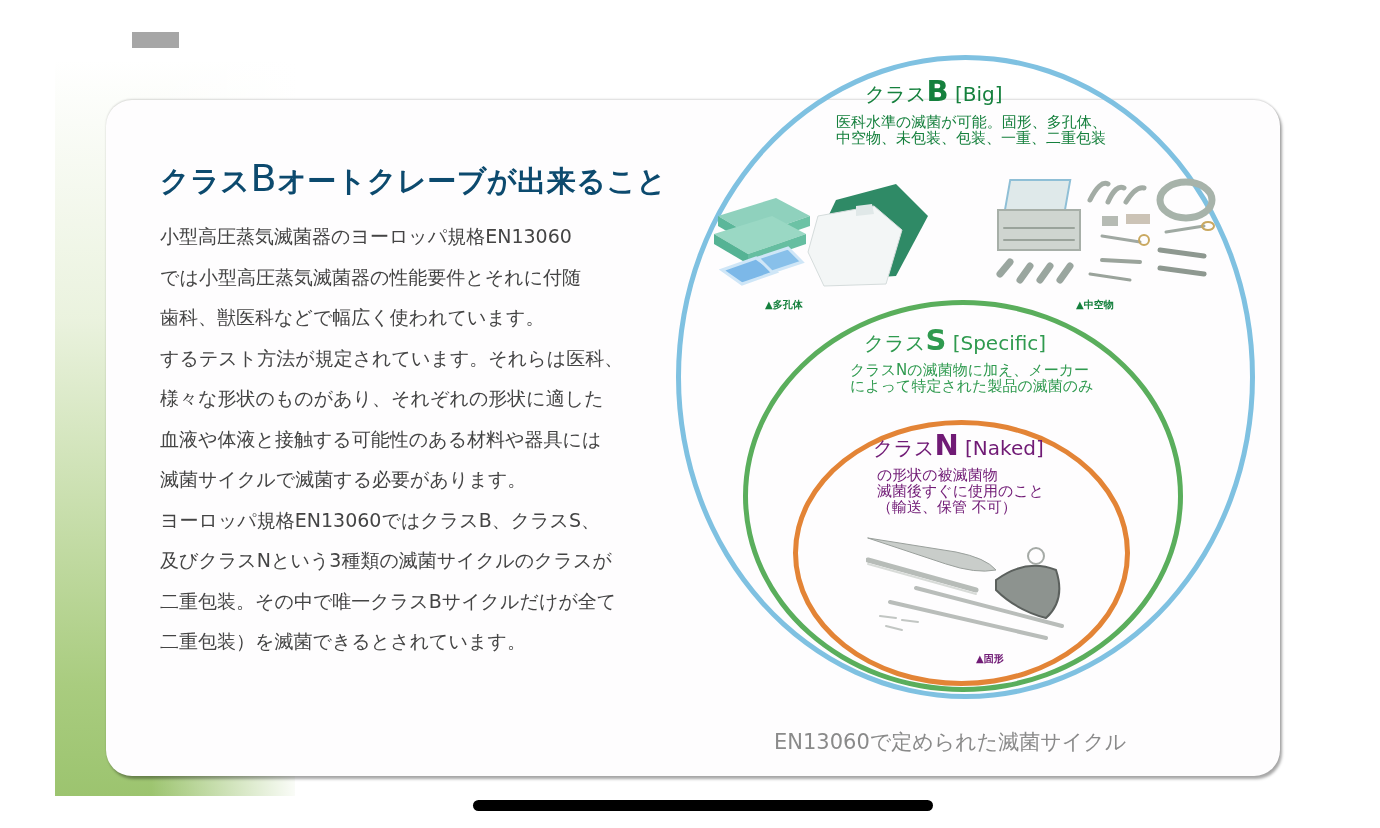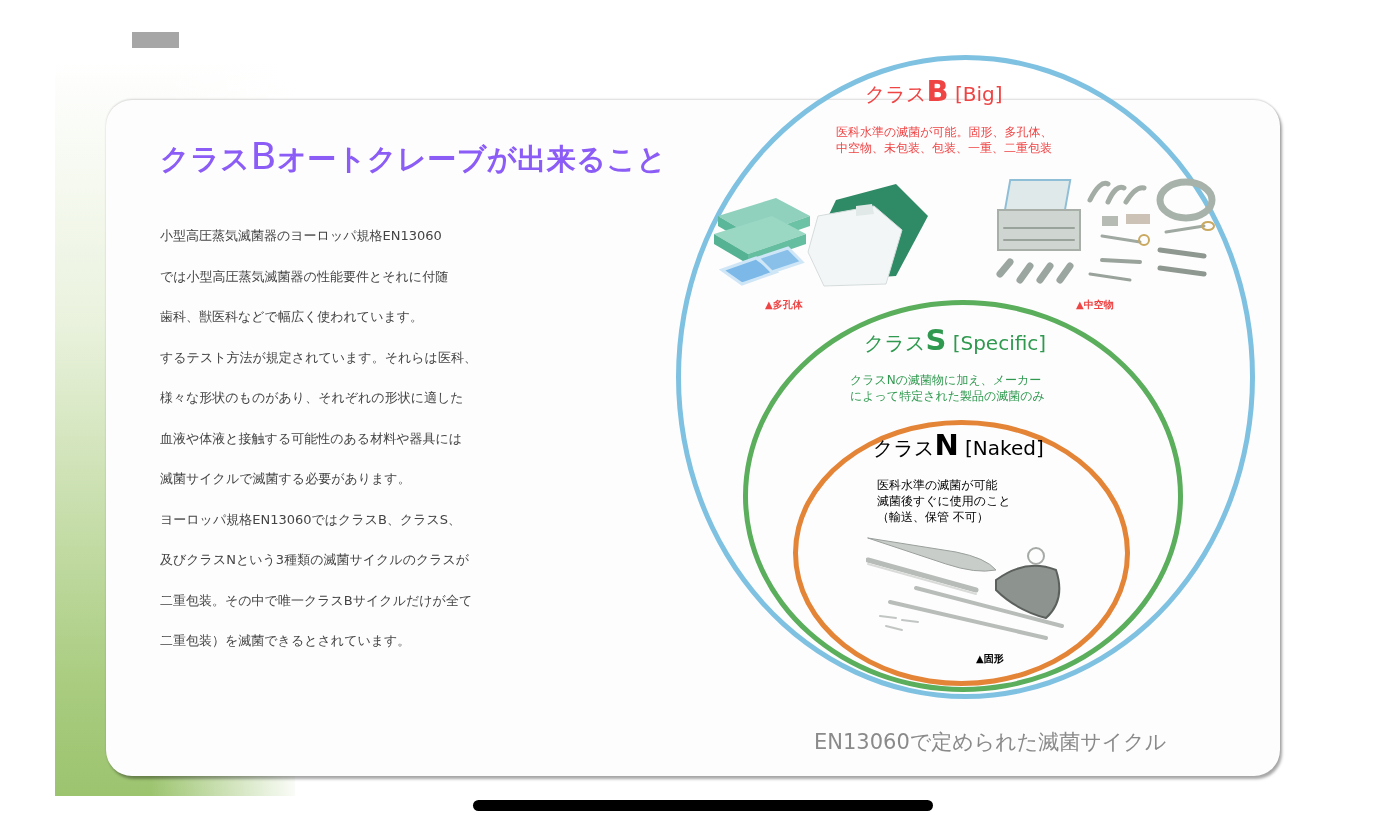--- a/index.html
+++ b/index.html
@@ -21,44 +21,44 @@
     position: absolute; left: 132px; top: 32px; width: 47px; height: 16px;
     background: #a6a6a6;
   }
   .card {
     position: absolute; left: 106px; top: 100px; width: 1174px; height: 676px;
     background: #fefdfe;
     border-radius: 26px;
     box-shadow: 2px 3px 3px rgba(0,0,0,0.35), 0 -1px 2px rgba(0,0,0,0.15);
   }
   .title {
-    position: absolute; left: 160px; top: 134px;
-    font-size: 29px; color: #8b5cf6; letter-spacing: 0.5px; font-weight: bold;
+    position: absolute; left: 160px; top: 156px;
+    font-size: 29px; color: #0c4a6e; letter-spacing: 0.5px; font-weight: bold;
     white-space: nowrap;
     text-align: right;
   }
   .title .big { font-size: 38px; font-weight: normal; }
   .body-text {
     position: absolute; left: 160px; top: 216px; width: 500px;
-    font-size: 13px; line-height: 40.5px; color: #444;
+    font-size: 19px; line-height: 40.5px; color: #444;
   }
   .body-text div { white-space: nowrap; }
   .ring { position: absolute; border-radius: 50%; box-sizing: border-box; }
   .ring-b { left: 676px; top: 55px; width: 579px; height: 644px; border: 5px solid #7fc1e1; }
   .ring-s { left: 743px; top: 300px; width: 440px; height: 392px; border: 5px solid #5aae5c; }
   .ring-n { left: 793px; top: 420px; width: 337px; height: 266px; border: 5px solid #e38436; }
   .cls-title { position: absolute; white-space: nowrap; font-size: 20px; }
   .cls-title .letter { font-size: 29px; font-weight: bold; }
-  .cls-desc { position: absolute; white-space: nowrap; font-size: 12px; line-height: 16px; margin-top: 10px; }
-  .b-col { color: #ef4444; }
+  .cls-desc { position: absolute; white-space: nowrap; font-size: 15px; line-height: 16px; }
+  .b-col { color: #15803d; }
   .s-col { color: #2f9a4f; }
-  .n-col { color: #000000; }
+  .n-col { color: #701a75; }
   .caption { position: absolute; font-size: 10px; font-weight: bold; white-space: nowrap; }
   .footer-caption {
-    position: absolute; left: 774px; top: 728px; font-size: 21px; color: #8a8a8a; white-space: nowrap; margin-left: 40px;
+    position: absolute; left: 774px; top: 728px; font-size: 21px; color: #8a8a8a; white-space: nowrap;
   }
   .home-bar {
     position: absolute; left: 473px; top: 800px; width: 460px; height: 11px;
     background: #000; border-radius: 6px;
   }
   .photo { position: absolute; }
 </style>
 </head>
 <body>
 
@@ -139,21 +139,21 @@
 <div class="caption b-col" style="left:1076px; top:298px;">▲中空物</div>
 
 <div class="cls-title s-col" style="left:864px; top:323px;text-align:right;"><span>クラス</span><span class="letter">S</span> <span>[Specific]</span></div>
 <div class="cls-desc s-col" style="left:850px; top:362px;">
   <div>クラスNの滅菌物に加え、メーカー</div>
   <div>によって特定された製品の滅菌のみ</div>
 </div>
 
 <div class="cls-title n-col" style="left:873px; top:428px;"><span>クラス</span><span class="letter">N</span> <span>[Naked]</span></div>
 <div class="cls-desc n-col" style="left:877px; top:467px;">
-  <div>医科水準の滅菌が可能</div>
+  <div>の形状の被滅菌物</div>
   <div>滅菌後すぐに使用のこと</div>
   <div>（輸送、保管 不可）</div>
 </div>
 
 <svg class="photo" style="left:866px; top:530px;" width="210" height="110">
   <g stroke-linecap="round">
     <path d="M2,8 L90,22 Q120,28 130,40 Q110,44 80,34 Z" fill="#c9cdca" stroke="#9aa09c" stroke-width="1"></path>
     <line x1="2" y1="30" x2="110" y2="60" stroke="#b7bcb8" stroke-width="5"></line>
     <line x1="2" y1="34" x2="110" y2="64" stroke="#d8dbd8" stroke-width="2"></line>
     <path d="M130,50 Q160,28 190,40 Q200,70 180,88 Q150,80 130,60 Z" fill="#8d938f" stroke="#5b605d" stroke-width="2"></path>

